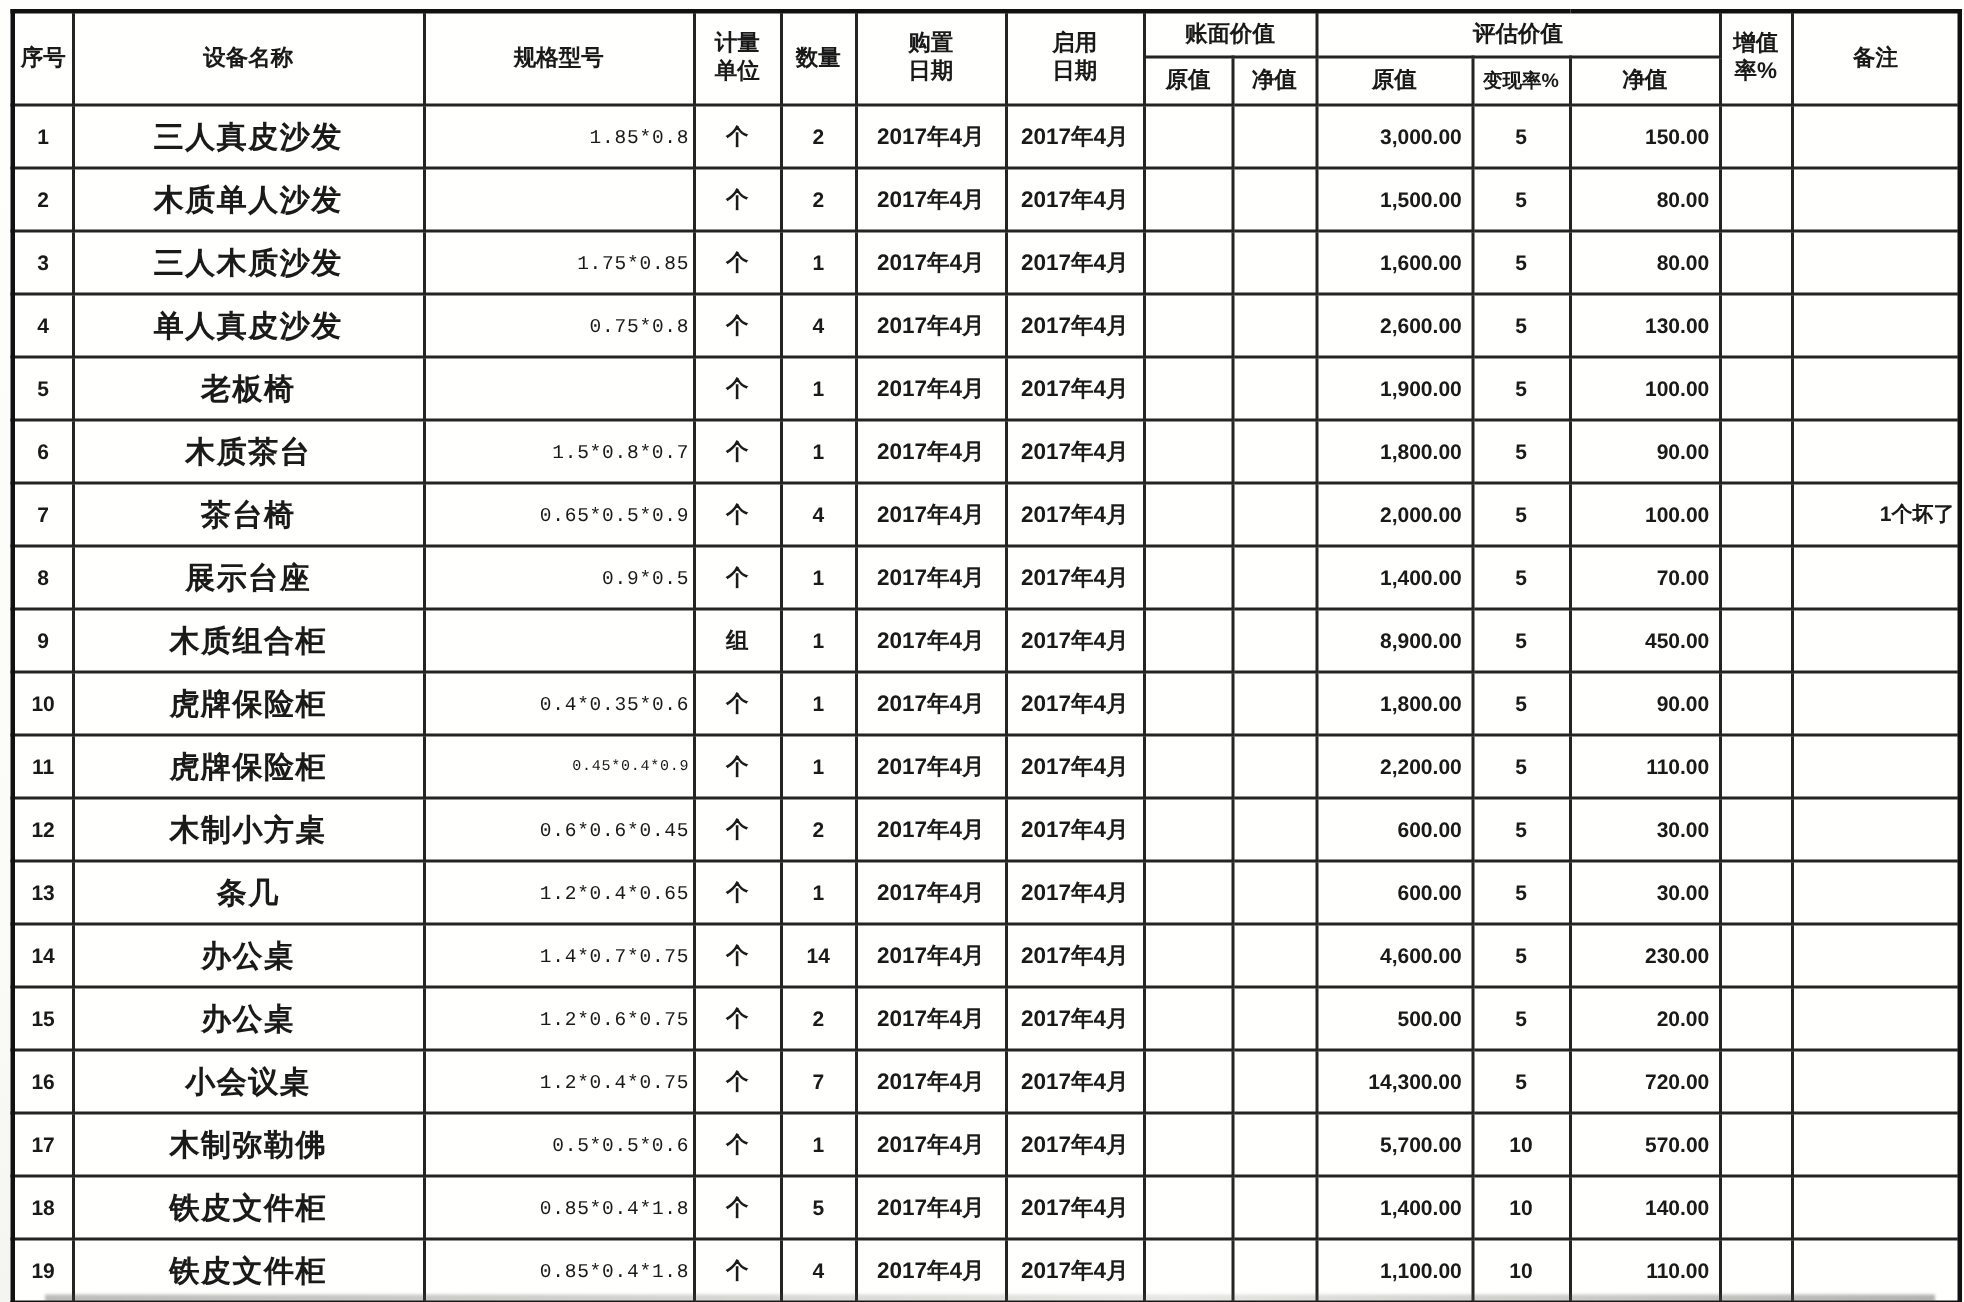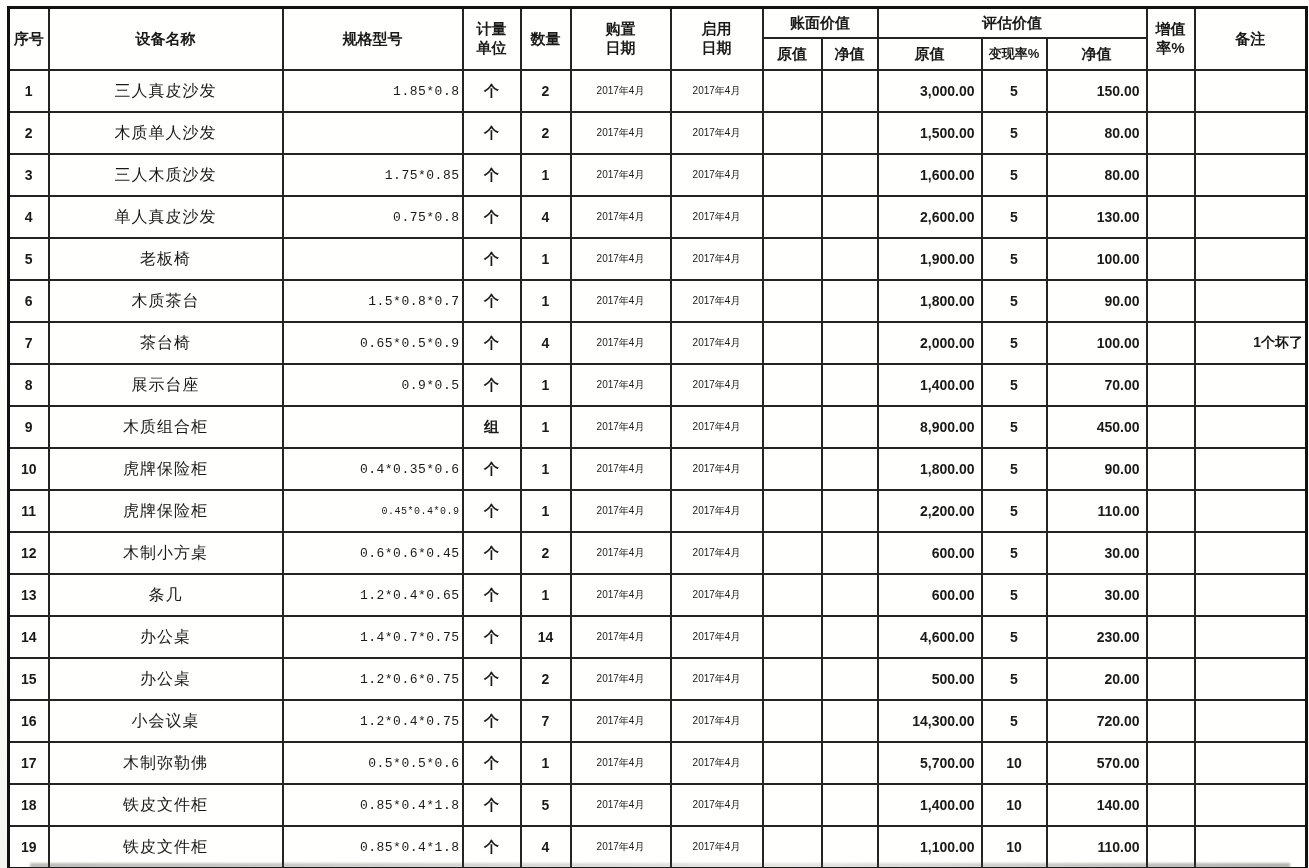--- a/index.html
+++ b/index.html
@@ -33,32 +33,32 @@
   thead th{
     font-weight:bold;
     font-size:15px;
     text-align:center;
     line-height:1.25;
   }
   thead tr.h1 th{height:28px;}
   thead tr.h2 th{height:30px;}
   tbody td{height:40px;font-size:15px;}
   .c-center{text-align:center;}
-  .name{font-weight:normal;font-size:16px;letter-spacing:1px;}
+  .name{font-weight:bold;font-size:20px;letter-spacing:1px;}
   .idx{font-weight:bold;font-size:14px;}
   .spec{
     font-family:"Liberation Mono","DejaVu Sans Mono",monospace;
     font-size:13px;
     letter-spacing:0.5px;
     text-align:right;
   }
   .spec.small{font-size:10px;}
   .unit{font-size:15px;font-weight:600;}
   .qnum{font-weight:bold;font-size:14px;text-align:center;}
-  .date{font-weight:400;font-size:10px;text-align:center;letter-spacing:0;margin-left:36px;}
+  .date{font-weight:700;font-size:15px;text-align:center;letter-spacing:0;margin-left:36px;}
   .num{
     font-weight:bold;font-size:14px;
     text-align:right;padding-right:6px !important;
   }
   .remark{font-weight:600;font-size:14px;text-align:right;}
   
   .scan-shadow{
     position:absolute;left:30px;bottom:0;width:1260px;height:5px;
     background:linear-gradient(90deg,rgba(60,60,55,.35),rgba(90,90,85,.15) 60%,rgba(60,60,55,.4));
     filter:blur(1px);

